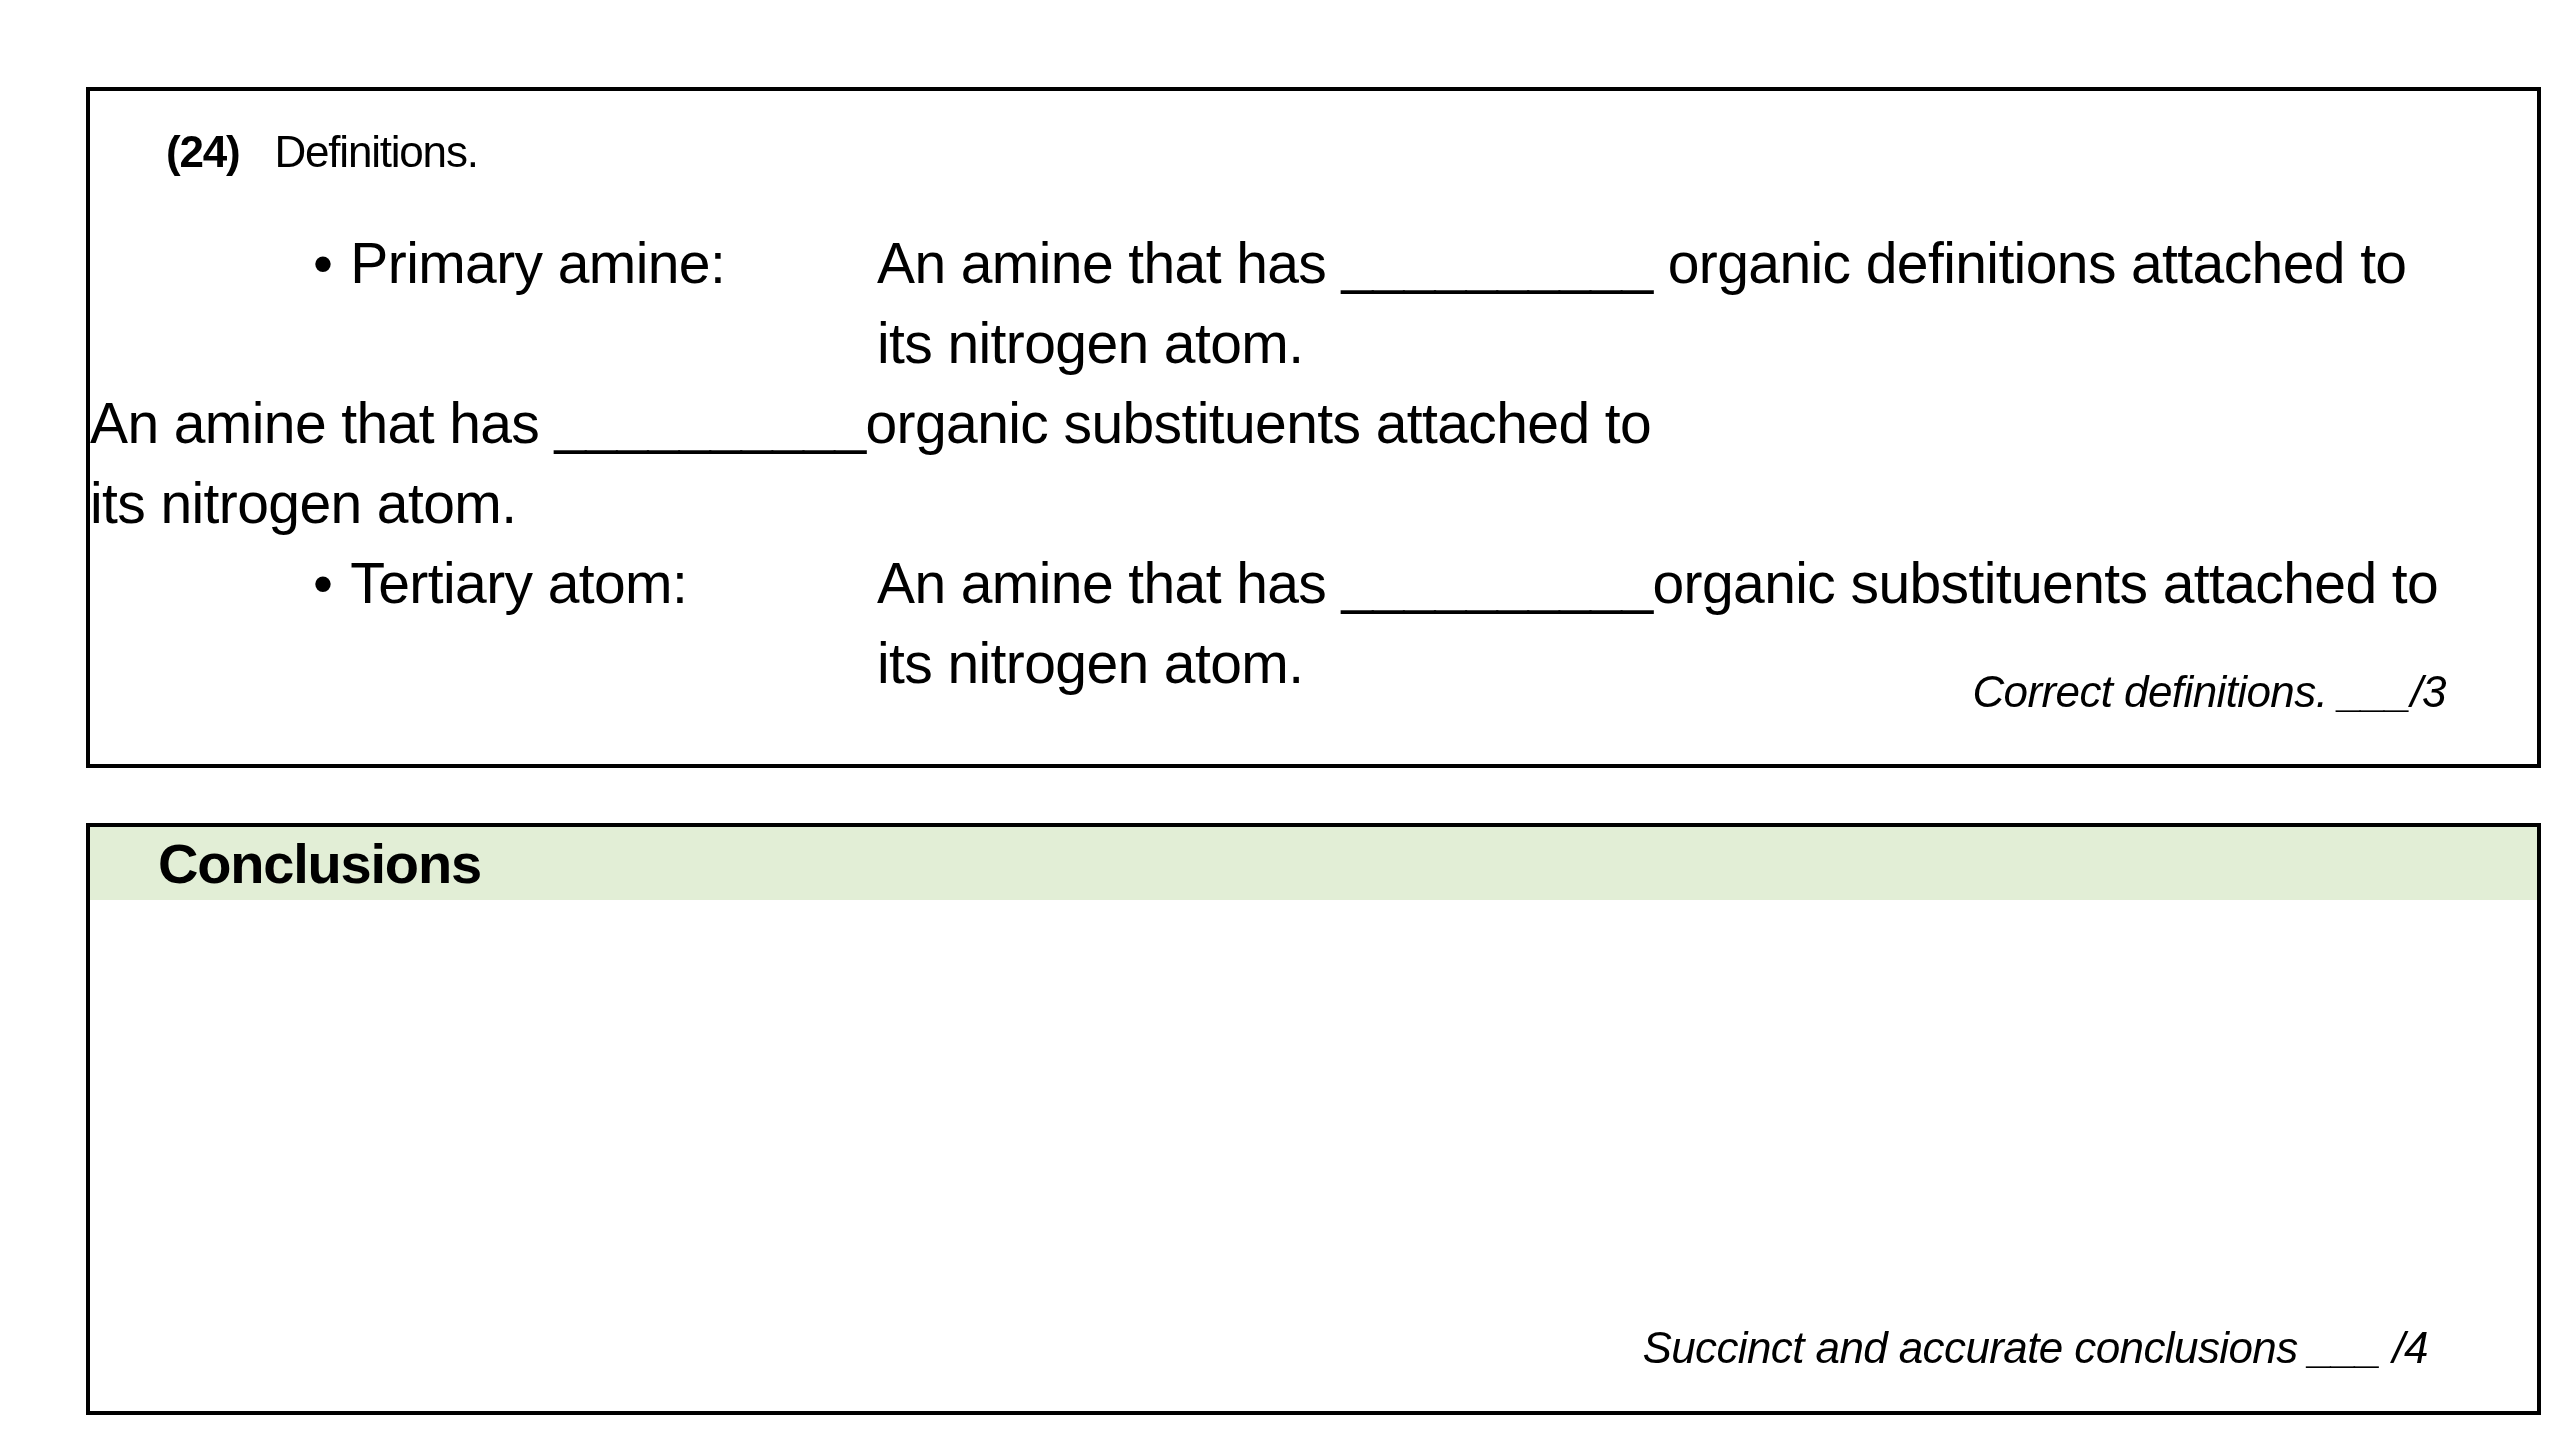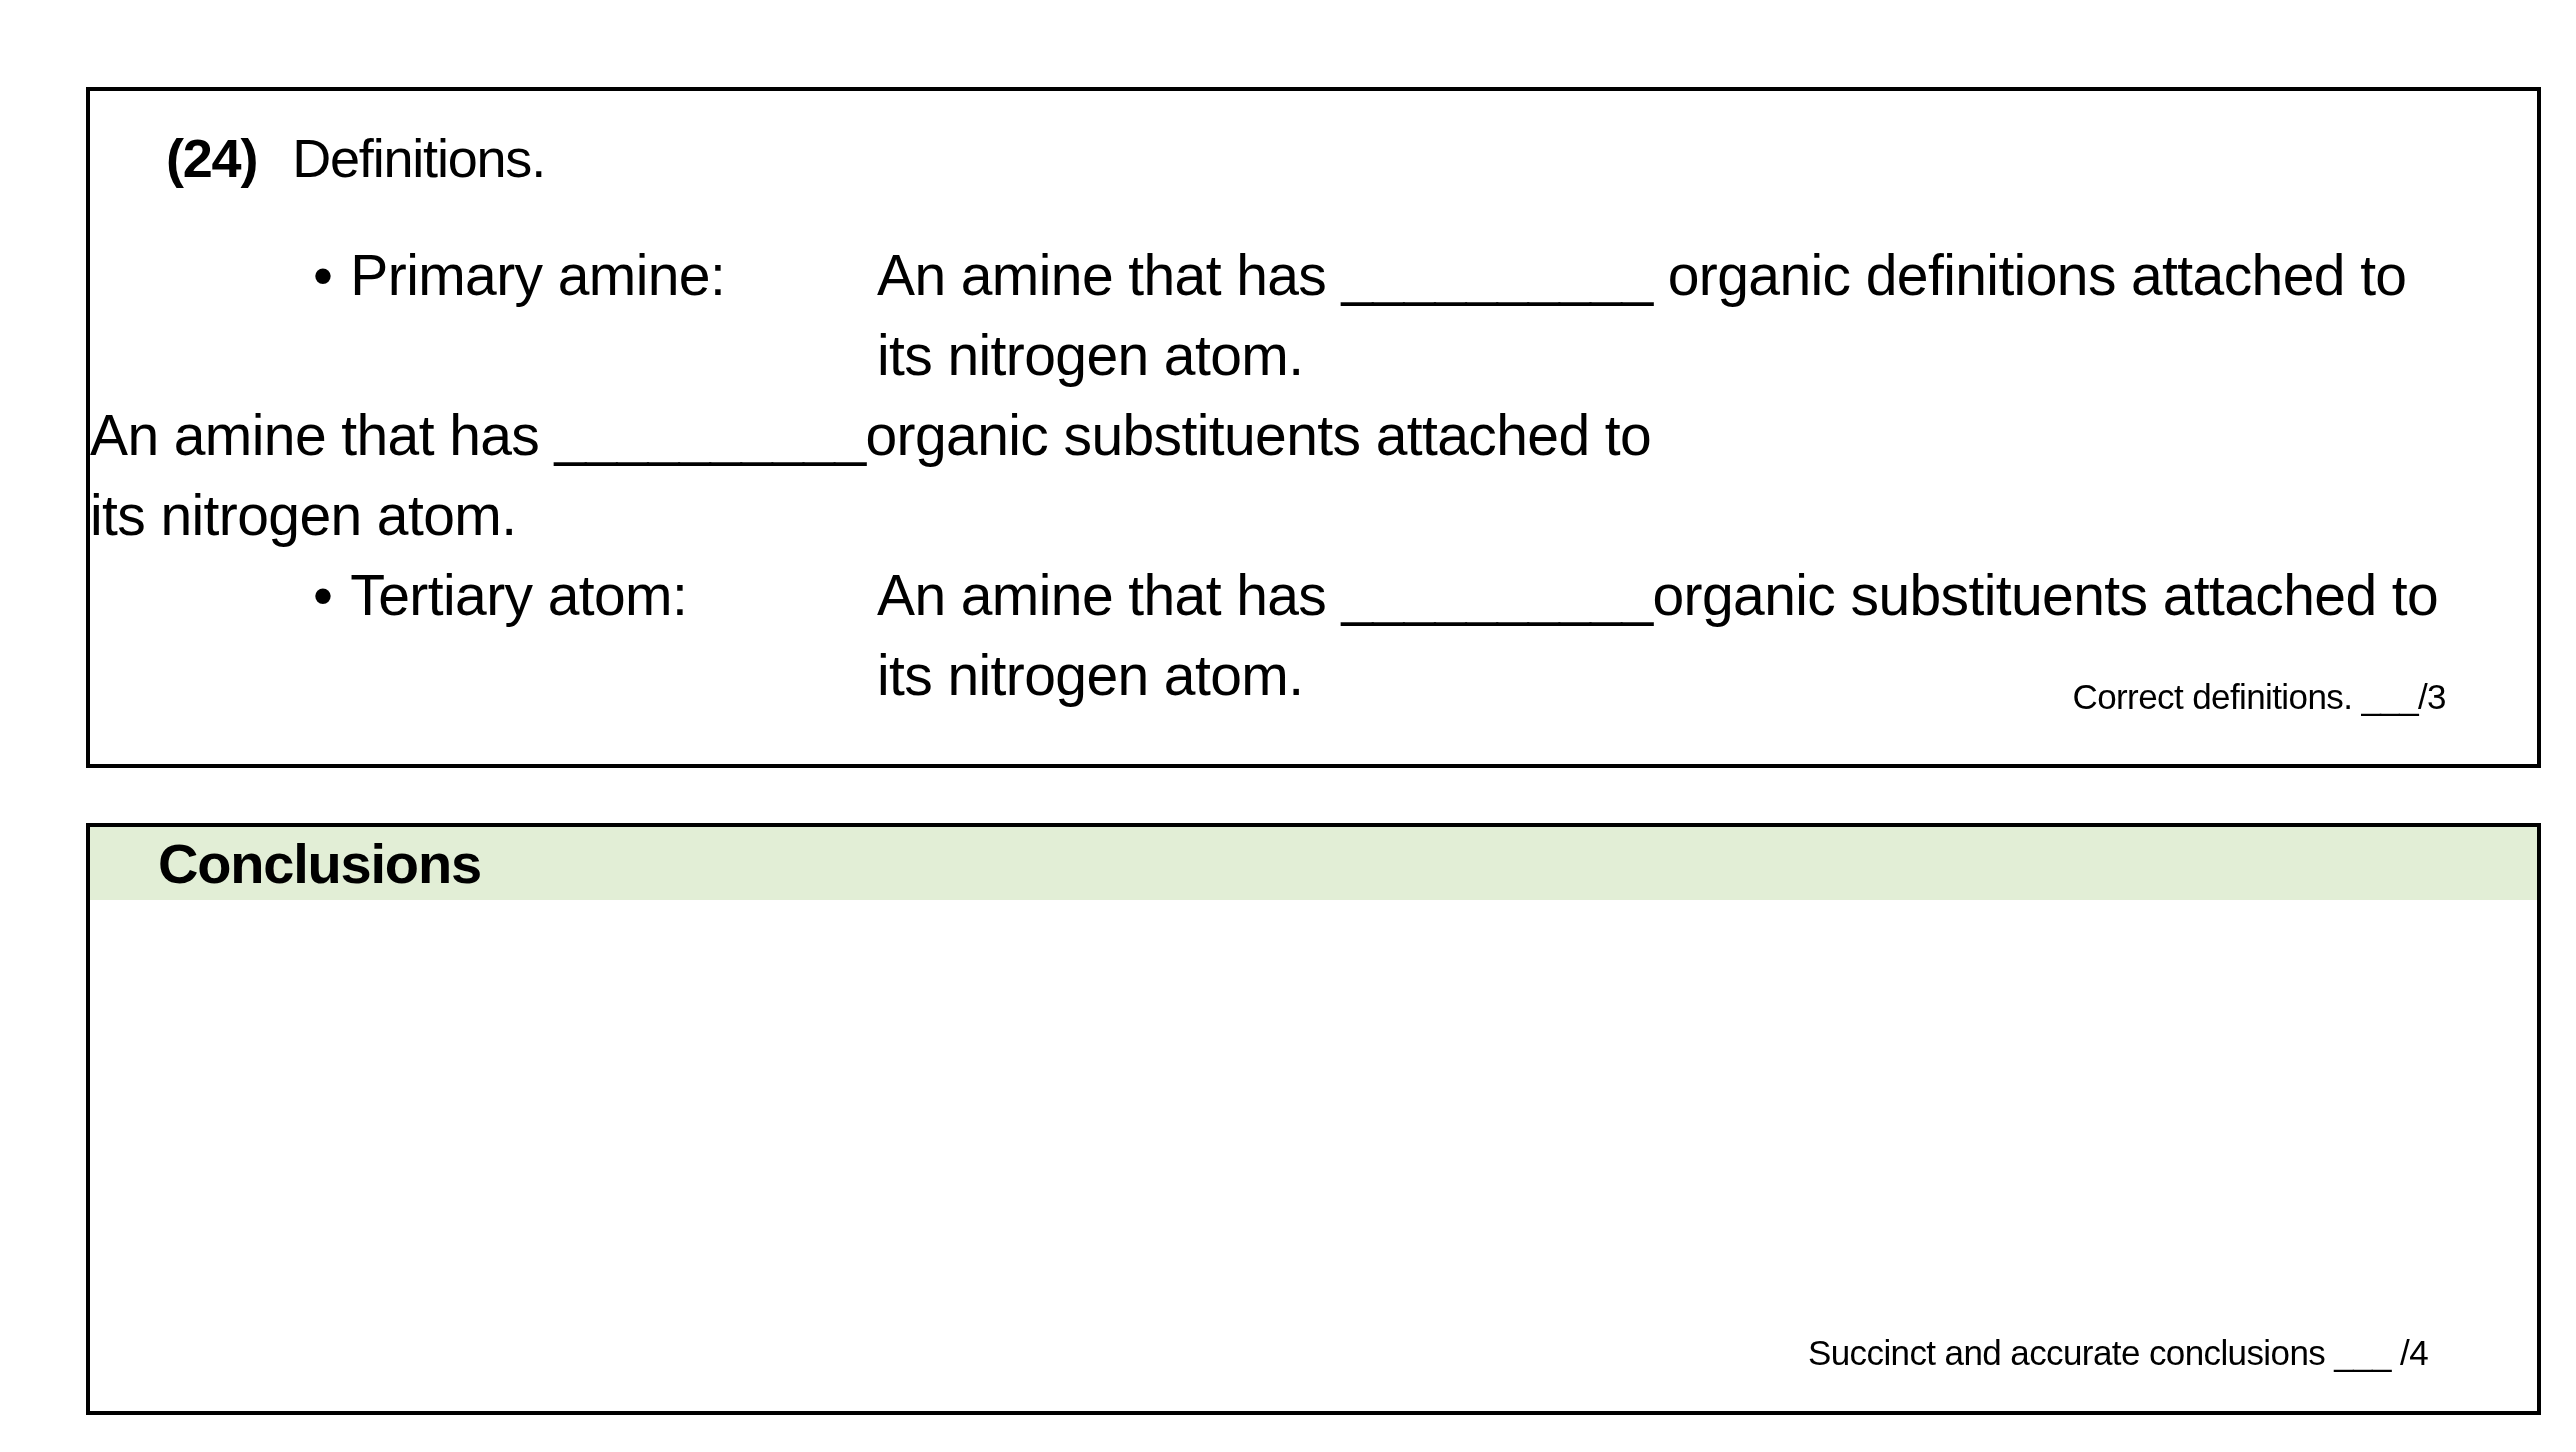--- a/index.html
+++ b/index.html
@@ -16,21 +16,21 @@
     left: 86px;
     width: 2455px;
     border: 4.2px solid #000000;
     background: #ffffff;
   }
   #definitions-box { top: 87px; height: 681px; }
   #conclusions-box { top: 823px; height: 592px; }
 
   .defs-heading {
     margin: 35px 0 0 76px;
-    font-size: 54px;
+    font-size: 44px;
     letter-spacing: -1.2px;
     line-height: 1.2;
     white-space: nowrap;
   }
   .q-number { font-weight: bold; margin-right: 35px; }
 
   .def-list { margin-top: 44px; }
   .def-row {
     display: flex;
     font-size: 57px;
@@ -42,21 +42,22 @@
     padding-left: 223px;
     white-space: nowrap;
   }
   .bullet { display: inline-block; margin-right: 18px; }
   .cell-def { flex: 1 1 auto; }
   .def-line1 { white-space: nowrap; }
   .def-line2 { white-space: nowrap; }
 
   .score-note {
     position: absolute;
-    font-size: 35px;
+    font-style: italic;
+    font-size: 44px;
     letter-spacing: -0.6px;
     white-space: nowrap;
   }
   #definitions-score { right: 91px; bottom: 47px; }
   #conclusions-score { right: 109px; bottom: 38px; }
 
   .concl-header-band {
     height: 73px;
     background: #e2eed6;
     display: flex;

